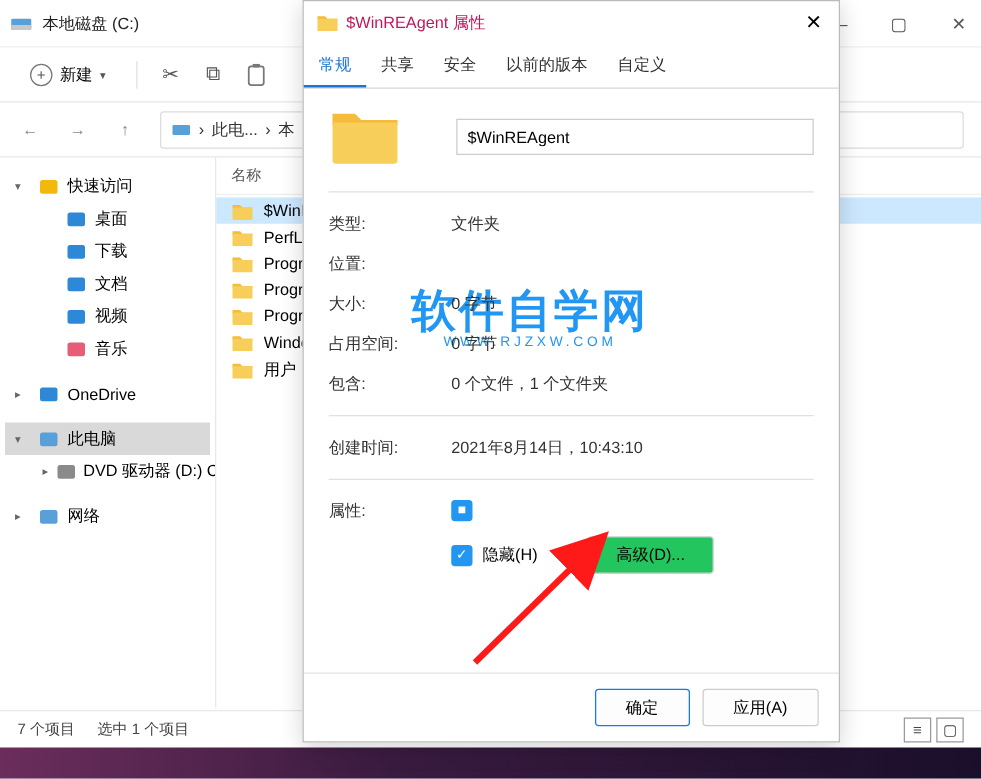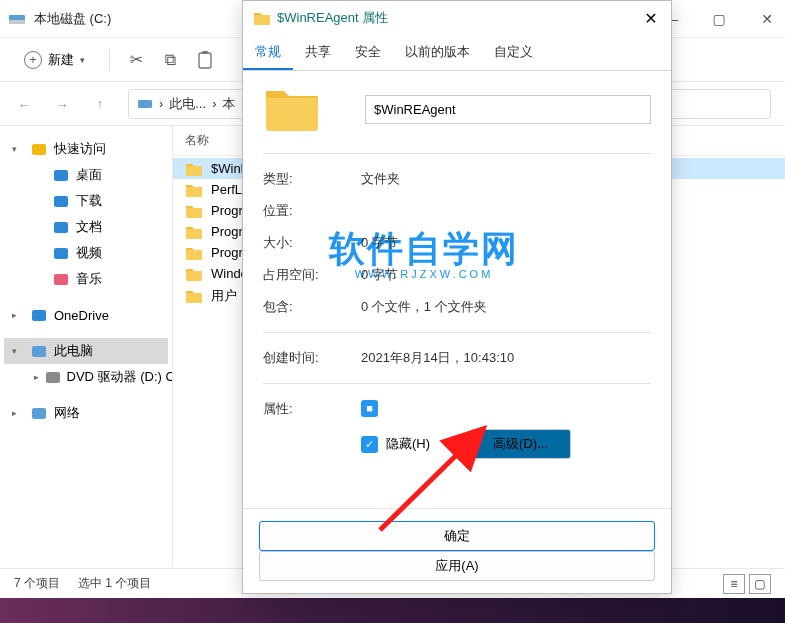--- a/index.html
+++ b/index.html
@@ -45,42 +45,42 @@
 .folder-icon { width: 18px; height: 14px; }
 
 .statusbar { position: absolute; bottom: 25px; left: 0; right: 0; height: 30px; display: flex; align-items: center; padding: 0 14px; gap: 18px; background: #fff; border-top: 1px solid #e8e8e8; font-size: 12px; color: #444; }
 .statusbar .view-btns { margin-left: auto; display: flex; gap: 4px; }
 .view-btn { width: 22px; height: 20px; border: 1px solid #999; display: flex; align-items: center; justify-content: center; cursor: pointer; }
 
 
 .dialog { position: absolute; top: 0; left: 242px; width: 430px; height: 594px; background: #fff; border: 1px solid #bbb; box-shadow: 0 4px 18px rgba(0,0,0,0.18); display: flex; flex-direction: column; z-index: 10; }
 .dlg-titlebar { height: 34px; display: flex; align-items: center; padding: 0 10px; }
 .dlg-titlebar .dlg-icon { width: 18px; height: 14px; margin-right: 6px; }
-.dlg-titlebar .dlg-title { flex: 1; color: #0f766e; }
+.dlg-titlebar .dlg-title { flex: 1; color: #be185d; }
 .dlg-close { width: 20px; height: 20px; display: flex; align-items: center; justify-content: center; cursor: pointer; font-size: 16px; }
 .dlg-tabs { display: flex; border-bottom: 1px solid #d8d8d8; padding: 0 0; }
 .dlg-tab { padding: 8px 12px 7px; cursor: pointer; font-size: 13px; color: #333; }
 .dlg-tab.active { border-bottom: 2px solid #1976d2; color: #1976d2; }
 .dlg-body { flex: 1; padding: 14px 20px 10px; position: relative; }
 .name-row { display: flex; align-items: center; gap: 24px; margin-bottom: 18px; }
 .big-folder { width: 58px; height: 48px; }
 .name-input { flex: 1; border: 1px solid #ccc; padding: 6px 8px; font-size: 13px; margin-left: 20px; }
 .prop-grid { display: grid; grid-template-columns: 88px 1fr; row-gap: 14px; column-gap: 10px; align-items: center; }
 .prop-label { color: #333; }
 .prop-value { color: #333; }
 .sep-line { grid-column: 1 / -1; height: 1px; background: #e0e0e0; margin: 2px 0; }
 .watermark { position: absolute; top: 160px; left: 86px; font-size: 36px; font-weight: bold; color: #2196f3; letter-spacing: 2px; z-index: 1; text-align: center; line-height: 1; }
 .watermark .sub { font-size: 11px; letter-spacing: 3px; font-weight: normal; color: #2196f3; display: block; margin-top: 2px; }
 .attr-col { flex: 1; display: flex; flex-direction: column; gap: 12px; }
 .checkbox { display: flex; align-items: center; gap: 8px; }
 .cb { width: 17px; height: 17px; border-radius: 3px; display: flex; align-items: center; justify-content: center; color: #fff; font-size: 11px; line-height: 1; }
 .cb.mixed { background: #2196f3; }
 .cb.checked { background: #2196f3; }
-.btn-advanced { border: 1px solid #ccc; padding: 5px 22px; background: #0369a1; cursor: pointer; font-size: 13px; border-radius: 3px; }
-.dlg-buttons { display: flex; justify-content: flex-end; padding: 12px 16px; border-top: 1px solid #e4e4e4; flex-direction: column; }
+.btn-advanced { border: 1px solid #ccc; padding: 5px 22px; background: #22c55e; cursor: pointer; font-size: 13px; border-radius: 3px; }
+.dlg-buttons { display: flex; gap: 10px; justify-content: flex-end; padding: 12px 16px; border-top: 1px solid #e4e4e4; }
 .dlg-btn { border: 1px solid #ccc; padding: 5px 24px; background: #fdfdfd; cursor: pointer; font-size: 13px; border-radius: 3px; }
 .dlg-btn.primary { border-color: #0a7aff; }
 
 .arrow-annotation { position: absolute; z-index: 20; pointer-events: none; }
 
 
 .taskbar { position: absolute; bottom: 0; left: 0; right: 0; height: 25px; background: linear-gradient(90deg,#6b2d5c 0%,#3a1b40 40%,#1a0f2a 100%); }
 
 
 .fld { fill: #f8ce5a; }

